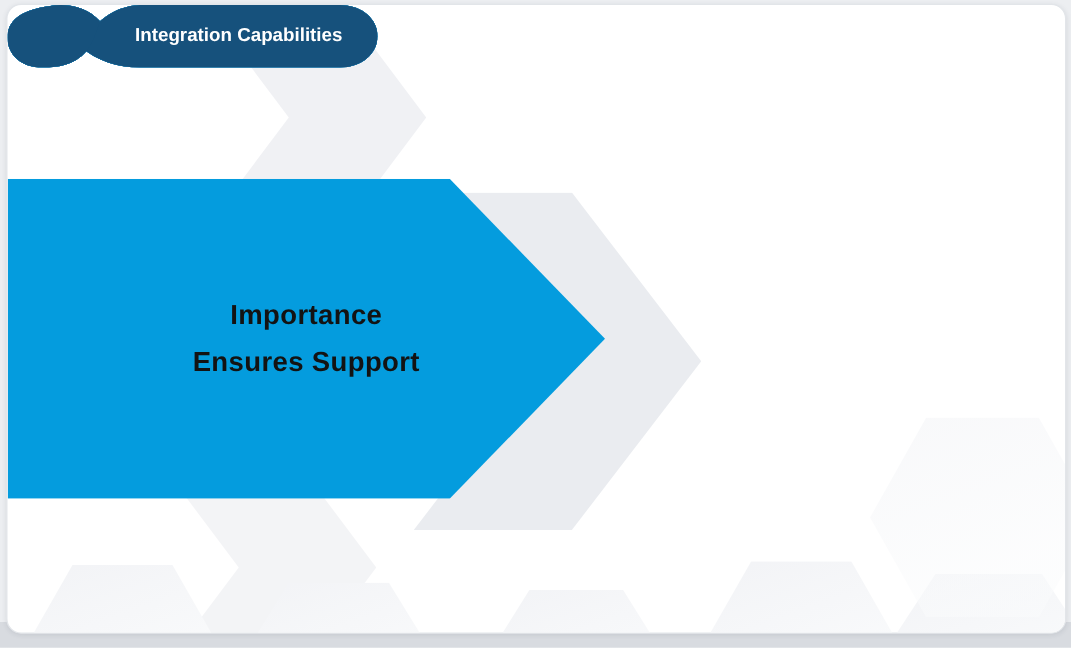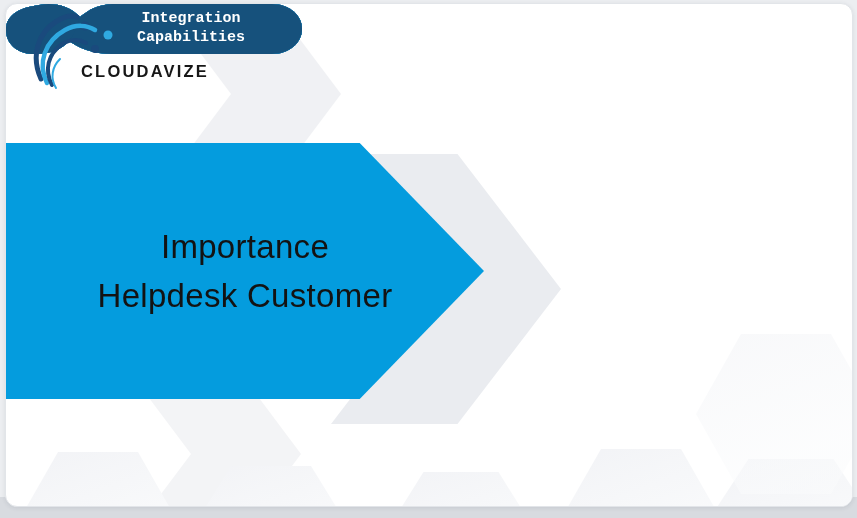--- a/index.html
+++ b/index.html
@@ -14,25 +14,25 @@
   
   .hex{position:absolute;background:linear-gradient(160deg,#f2f3f6 0%,#fafbfc 70%);
     clip-path:polygon(25% 0,75% 0,100% 50%,75% 100%,25% 100%,0 50%);}
   .chev{position:absolute;clip-path:polygon(0 0,55% 0,100% 50%,55% 100%,0 100%,45% 50%);}
 
   
   .arrow{position:absolute;left:0;top:139px;width:478px;height:256px;background:var(--arrow);
     clip-path:polygon(0 0,74% 0,100% 50%,74% 100%,0 100%);
     display:flex;flex-direction:column;justify-content:center;align-items:center;
     gap:16px;z-index:3;}
-  .arrow .tline{width:370px;text-align:center;font-size:33px;line-height:1.0;
-    font-weight:400;color:var(--title);letter-spacing:.3px;}
+  .arrow .tline{width:370px;text-align:center;font-size:22px;line-height:1.0;
+    font-weight:700;color:var(--title);letter-spacing:.3px;}
 
   
-  .hd-item{position:absolute;width:296px;height:50px;z-index:4;font-family:Liberation Mono, monospace;}
+  .hd-item{position:absolute;width:296px;height:50px;z-index:4;}
   .hd-item svg{position:absolute;left:0;top:0;width:296px;height:50px;display:block;}
   .hd-item.dark  path{fill:var(--dark);}
   .hd-item.light path{fill:var(--light);}
   .pill-label{position:absolute;left:76px;right:2px;top:0;bottom:0;
     display:flex;align-items:center;justify-content:center;text-align:center;
     color:var(--pilltext);font-size:15px;font-weight:700;line-height:1.25;padding:0 8px;}
   .hd-item:nth-of-type(1){left:313px;top:73px;}
   .hd-item:nth-of-type(2){left:389px;top:130px;}
   .hd-item:nth-of-type(3){left:465px;top:186px;}
   .hd-item:nth-of-type(4){left:540px;top:243px;}
@@ -51,36 +51,24 @@
   <div class="chev" style="left:135px;top:-30px;width:200px;height:240px;background:#edeff2;opacity:.85;"></div>
   <div class="chev" style="left:325px;top:150px;width:230px;height:270px;background:#e8eaee;opacity:.9;"></div>
   <div class="chev" style="left:95px;top:330px;width:200px;height:240px;background:#f0f1f4;opacity:.8;"></div>
   <div class="hex" style="left:12px;top:448px;width:160px;height:140px;"></div>
   <div class="hex" style="left:185px;top:462px;width:160px;height:130px;"></div>
   <div class="hex" style="left:380px;top:468px;width:150px;height:120px;"></div>
   <div class="hex" style="left:555px;top:445px;width:160px;height:140px;"></div>
   <div class="hex" style="left:700px;top:455px;width:170px;height:130px;"></div>
   <div class="hex" style="left:690px;top:330px;width:180px;height:160px;opacity:.55;"></div>
 
-  <div class="logo">
-    <svg viewBox="0 0 210 82" width="210" height="82">
-      <path d="M 12,68 C 2,46 8,22 28,10 C 36,5 43,4 48,6" fill="none" stroke="#1a4a7d" stroke-width="5" stroke-linecap="round"></path>
-      <circle cx="56" cy="15" r="4.5" fill="#1a4a7d"></circle>
-      <path d="M 18,72 C 8,52 16,30 36,19 C 47,13 58,14 66,19" fill="none" stroke="#2FA9E1" stroke-width="4.5" stroke-linecap="round"></path>
-      <circle cx="79" cy="24" r="4.5" fill="#2FA9E1"></circle>
-      <path d="M 23,74 C 15,59 19,43 33,33 C 41,28 50,28 57,32" fill="none" stroke="#1a4a7d" stroke-width="4" stroke-linecap="round"></path>
-      <circle cx="66" cy="38" r="4" fill="#1a4a7d"></circle>
-      <path d="M 27,77 C 21,67 23,56 31,48" fill="none" stroke="#2FA9E1" stroke-width="2" stroke-linecap="round"></path>
-      <text x="52" y="66" font-size="16.5" font-weight="700" letter-spacing="2.2" fill="#171717">CLOUDAVIZE</text>
-    </svg>
-  </div>
 
   <div class="arrow">
     <div class="tline">Importance</div>
-    <div class="tline">Helpdesk Customer</div>
+    <div class="tline">Ensures Support</div>
   </div>
 
   <div class="hd-item dark">
     <svg viewBox="0 0 296 50">
       <path d="M 106,0 H 266 C 283,0 296,11 296,25 C 296,39 283,50 266,50 H 106 C 88,50 72,45 58,33 C 70,13 85,1 106,0 Z"></path>
       <path d="M 74,13 C 64,2 48,-2 33,1 C 10,4 0,13 0,26 C 0,41 13,51 30,50 C 48,50 61,43 67,31 C 70,25 72,19 74,13 Z"></path>
     </svg>
     <span class="pill-label">Enhancing Customer Experience</span>
   </div>
 

